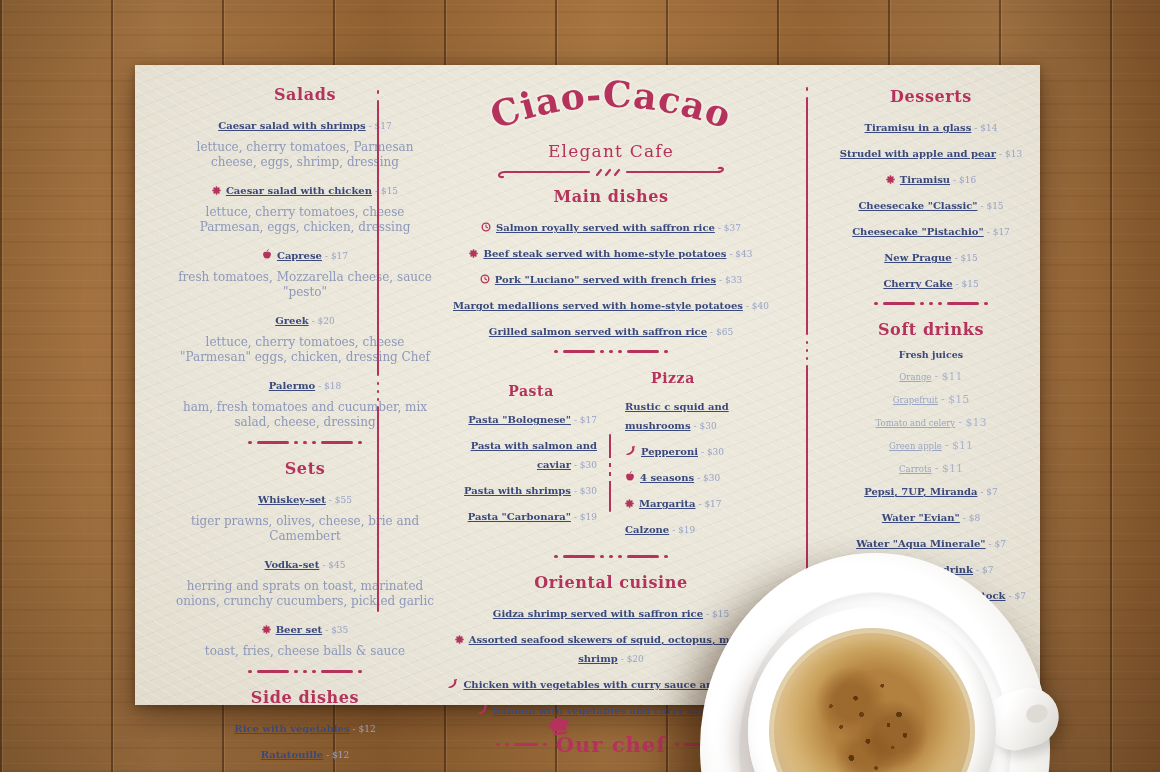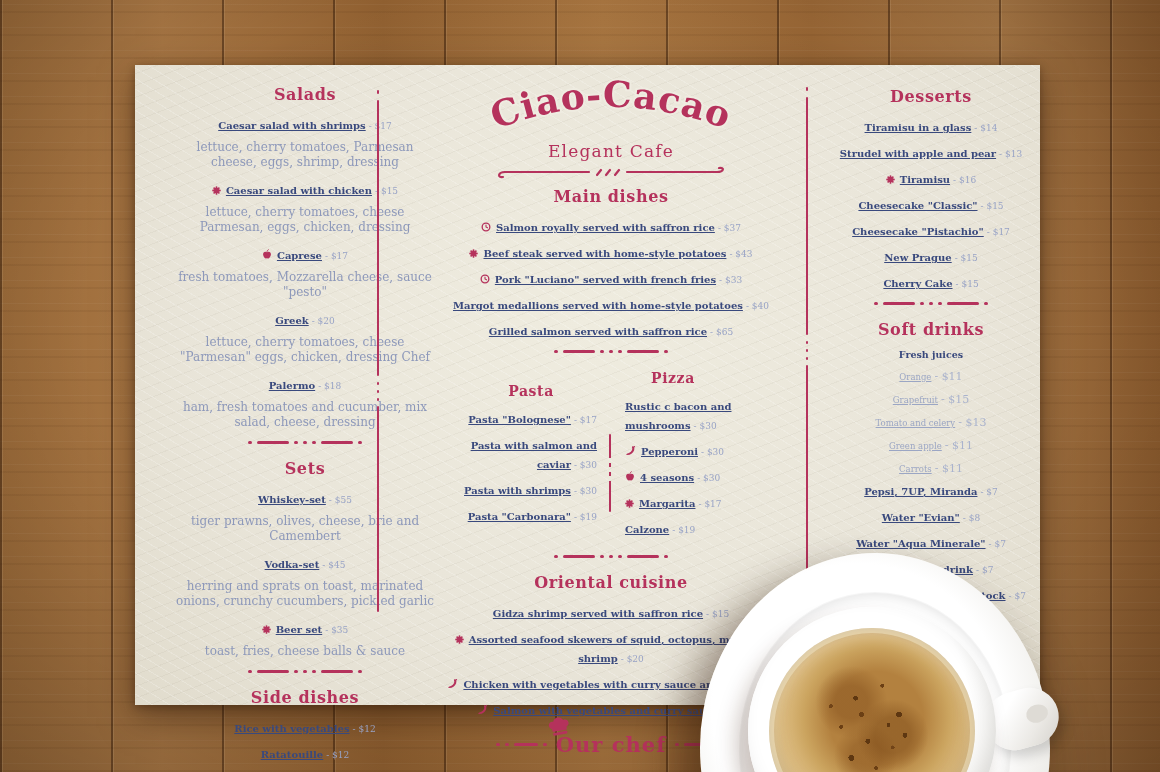--- a/index.html
+++ b/index.html
@@ -252,21 +252,21 @@
               <div class="mi"><span class="mi-line"><span class="mi-name">Pasta "Bolognese"</span><span class="mi-price">$17</span></span></div>
               <div class="mi"><span class="mi-line"><span class="mi-name">Pasta with salmon and caviar</span><span class="mi-price">$30</span></span></div>
               <div class="mi"><span class="mi-line"><span class="mi-name">Pasta with shrimps</span><span class="mi-price">$30</span></span></div>
               <div class="mi"><span class="mi-line"><span class="mi-name">Pasta "Carbonara"</span><span class="mi-price">$19</span></span></div>
             </section>
           </div>
           <div class="vmini"></div>
           <div class="duo-col duo-b">
             <section class="msec">
               <h2 class="sec-title small">Pizza</h2>
-              <div class="mi"><span class="mi-line"><span class="mi-name">Rustic c bacon and mushrooms</span><span class="mi-price">$30</span></span></div>
+              <div class="mi"><span class="mi-line"><span class="mi-name">Rustic c squid and mushrooms</span><span class="mi-price">$30</span></span></div>
               <div class="mi"><span class="mi-line"><span class="ic"><svg viewBox="0 0 12 12" width="11" height="11">
                       <path d="M1 10.6C4.8 11.4 8.6 9.4 9.9 5.9c.4-1.2.4-2.3.1-2.9l1-1.2c.2-.3 0-.7-.4-.6l-1.5.4c-.5-.3-1.1-.2-1.4.3-.3.4-.2 1 .2 1.3.4 1.6-1 4.4-3.6 5.6-1.1.5-2.3.7-3.3 1.8Z" fill="#b5325c"></path>
                     </svg></span><span class="mi-name">Pepperoni</span><span class="mi-price">$30</span></span></div>
               <div class="mi"><span class="mi-line"><span class="ic"><svg viewBox="0 0 11 12" width="10" height="11">
                       <path d="M5.5 3.6C3.3 1.9 1 3.4 1.2 5.9c.2 2.6 2 4.6 3.4 4.4.4-.1.6-.3.9-.3.3 0 .5.2.9.3 1.4.2 3.2-1.8 3.4-4.4C10 3.4 7.7 1.9 5.5 3.6Z" fill="#b5325c"></path>
                       <path d="M5.5 3.4C5.4 2.2 6 1.2 7 .7" fill="none" stroke="#b5325c" stroke-width="1" stroke-linecap="round"></path>
                     </svg></span><span class="mi-name">4 seasons</span><span class="mi-price">$30</span></span></div>
               <div class="mi"><span class="mi-line"><span class="ic"><svg viewBox="0 0 10 10" width="9" height="9">
                       <g stroke="#b5325c" stroke-width="2" stroke-linecap="round">
                         <path d="M5 1.2V8.8M1.2 5h7.6M2.4 2.4l5.2 5.2M7.6 2.4L2.4 7.6" fill="none"></path>

